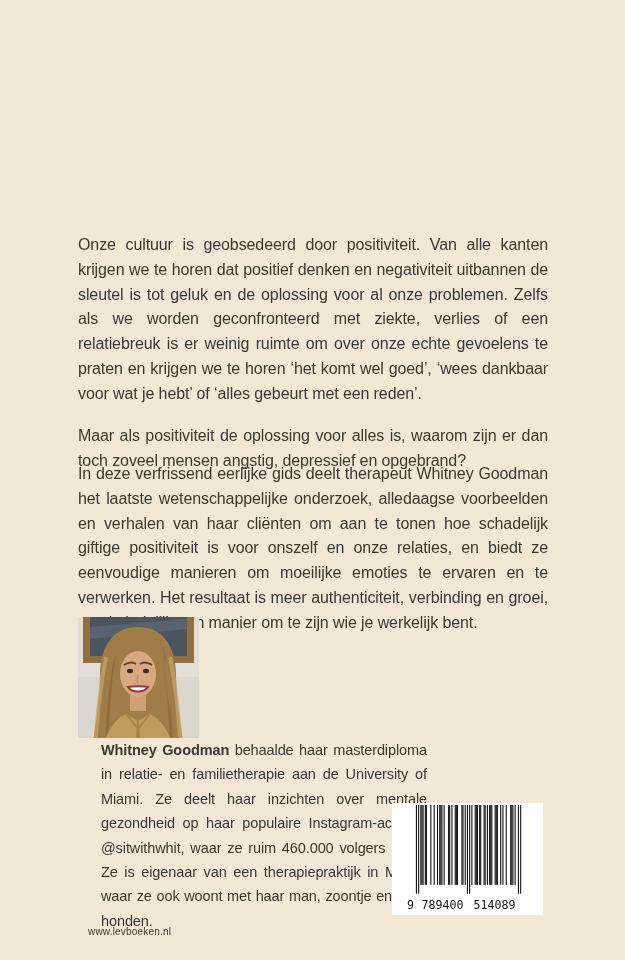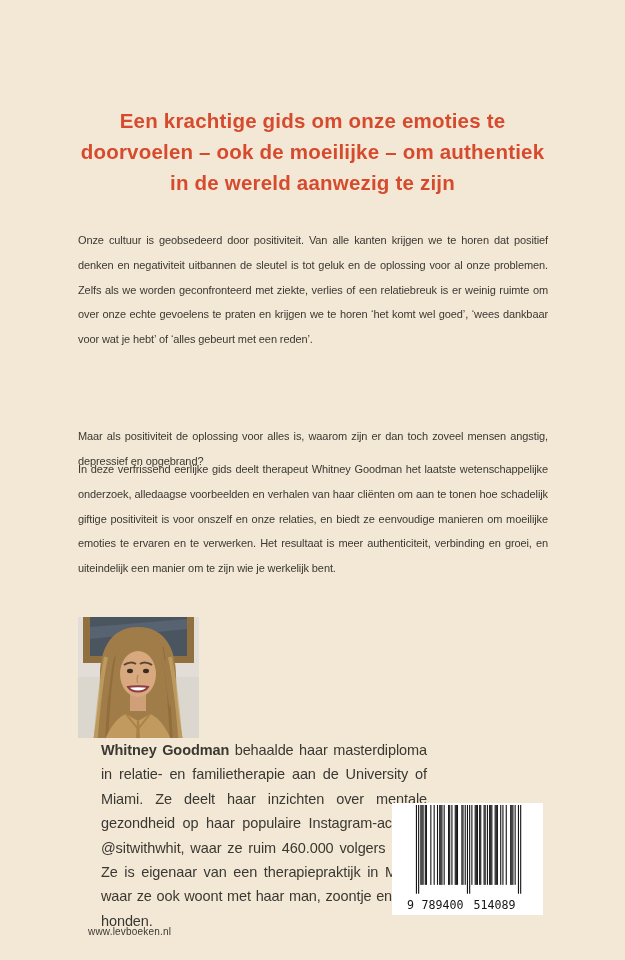--- a/index.html
+++ b/index.html
@@ -14,21 +14,21 @@
   .tagline{
     position:absolute;top:105px;left:0;width:625px;
     text-align:center;
     color:var(--accent,#d64a2e);
     font-size:20.5px;font-weight:700;line-height:31px;
     letter-spacing:.2px;
   }
   .tagline .tl-line{white-space:nowrap;}
   .body-copy{
     position:absolute;left:78px;width:470px;
-    font-size:11px;line-height:24.8px;letter-spacing:-0.1px;
+    font-size:16px;line-height:24.8px;letter-spacing:-0.1px;
     text-align:justify;
   }
   .p1{top:217px;}
   .p2{top:387px;margin-top:37px;}
   .p3{top:446px;}
   .bio-row{
     position:absolute;left:78px;top:617px;width:470px;
     display:flex;align-items:flex-start;flex-direction:column;
   }
   .photo{
@@ -54,25 +54,20 @@
   .barcode-box svg rect{fill:#141414;}
   .barcode-box svg text{
     fill:#141414;font-family:"DejaVu Sans Mono",monospace;font-size:10.5px;
   }
 </style>
 </head>
 <body>
 
 <div class="cover">
 
-  <div class="tagline">
-    <div class="tl-line">Een krachtige gids om onze emoties te</div>
-    <div class="tl-line">doorvoelen – ook de moeilijke – om authentiek</div>
-    <div class="tl-line">in de wereld aanwezig te zijn</div>
-  </div>
 
   <p class="body-copy p1">Onze cultuur is geobsedeerd door positiviteit. Van alle kanten krijgen we te horen dat positief denken en negativiteit uitbannen de sleutel is tot geluk en de oplossing voor al onze problemen. Zelfs als we worden geconfronteerd met ziekte, verlies of een relatiebreuk is er weinig ruimte om over onze echte gevoelens te praten en krijgen we te horen ‘het komt wel goed’, ‘wees dankbaar voor wat je hebt’ of ‘alles gebeurt met een reden’.</p>
   <p class="body-copy p2">Maar als positiviteit de oplossing voor alles is, waarom zijn er dan toch zoveel mensen angstig, depressief en opgebrand?</p>
   <p class="body-copy p3">In deze verfrissend eerlijke gids deelt therapeut Whitney Goodman het laatste wetenschappelijke onderzoek, alledaagse voorbeelden en verhalen van haar cliënten om aan te tonen hoe schadelijk giftige positiviteit is voor onszelf en onze relaties, en biedt ze eenvoudige manieren om moeilijke emoties te ervaren en te verwerken. Het resultaat is meer authenticiteit, verbinding en groei, en uiteindelijk een manier om te zijn wie je werkelijk bent.</p>
 
   <div class="bio-row">
     <div class="photo">
       <svg viewBox="0 0 121 171" width="121" height="171" xmlns="http://www.w3.org/2000/svg">
         <rect x="0" y="0" width="121" height="171" fill="#e2ded7"></rect>
         <rect x="0" y="60" width="121" height="111" fill="#dbd6ce"></rect>

